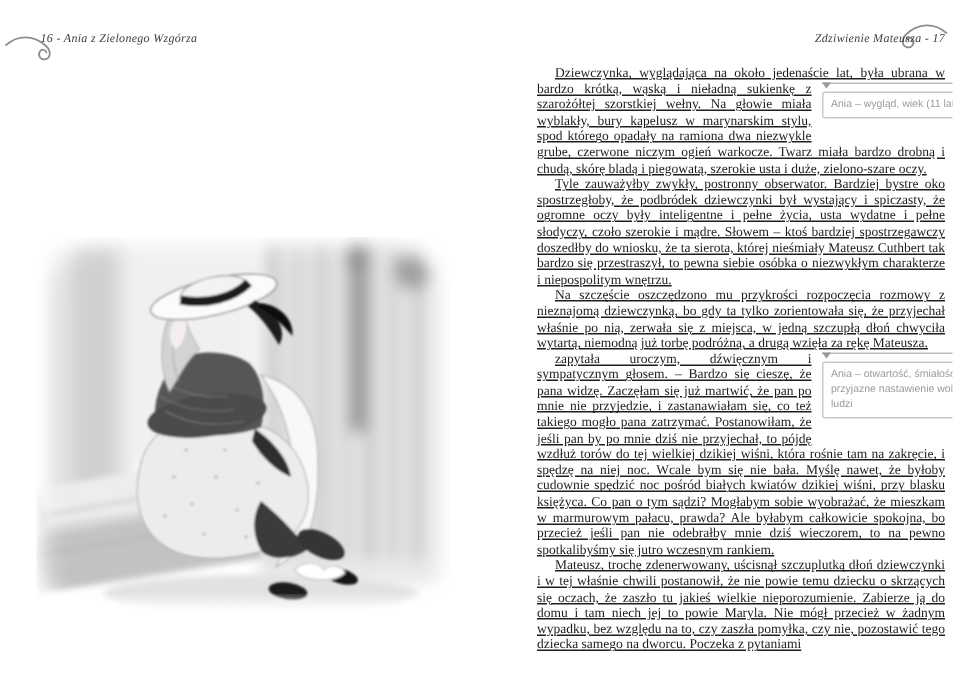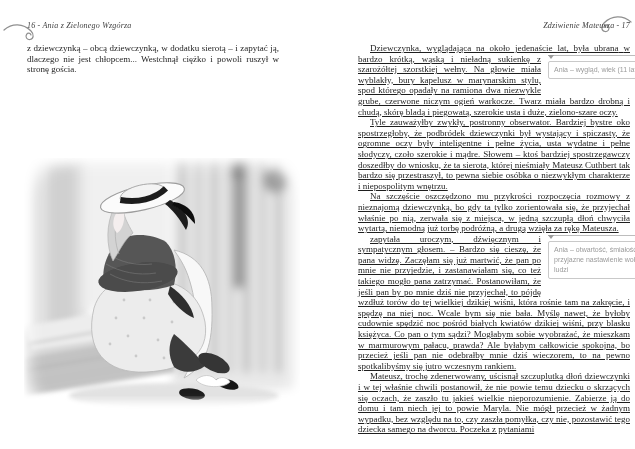--- a/index.html
+++ b/index.html
@@ -60,21 +60,20 @@
     </svg>
   </div>
   <div class="flourish flourish-right">
     <svg viewBox="0 0 36 22" xmlns="http://www.w3.org/2000/svg">
       <path d="M1,8 C9,1 20,1 28,9 C31.5,12.5 30.5,17 27,17.5 C23.8,18 22,14.8 23.6,12.4 C24.8,10.6 27.4,10.8 28,13" stroke="#8f8f8f" stroke-width="1.2" fill="none" stroke-linecap="round"></path>
     </svg>
   </div>
 
   <div class="page page-left">
     <div class="running-head">16 - Ania z Zielonego Wzgórza</div>
-    <div class="para">z dziewczynką – obcą dziewczynką, w dodatku sierotą – i zapytać ją, dlaczego nie jest chłopcem... Westchnął ciężko i powoli ruszył w stronę gościa.</div>
   </div>
 
   <div class="illustration">
     <svg viewBox="0 0 276 262" xmlns="http://www.w3.org/2000/svg">
       <defs>
         <filter id="b5" x="-30%" y="-30%" width="160%" height="160%">
             <feGaussianBlur stdDeviation="5"></feGaussianBlur>
           </filter>
         <filter id="b2" x="-30%" y="-30%" width="160%" height="160%">
             <feGaussianBlur stdDeviation="2"></feGaussianBlur>

